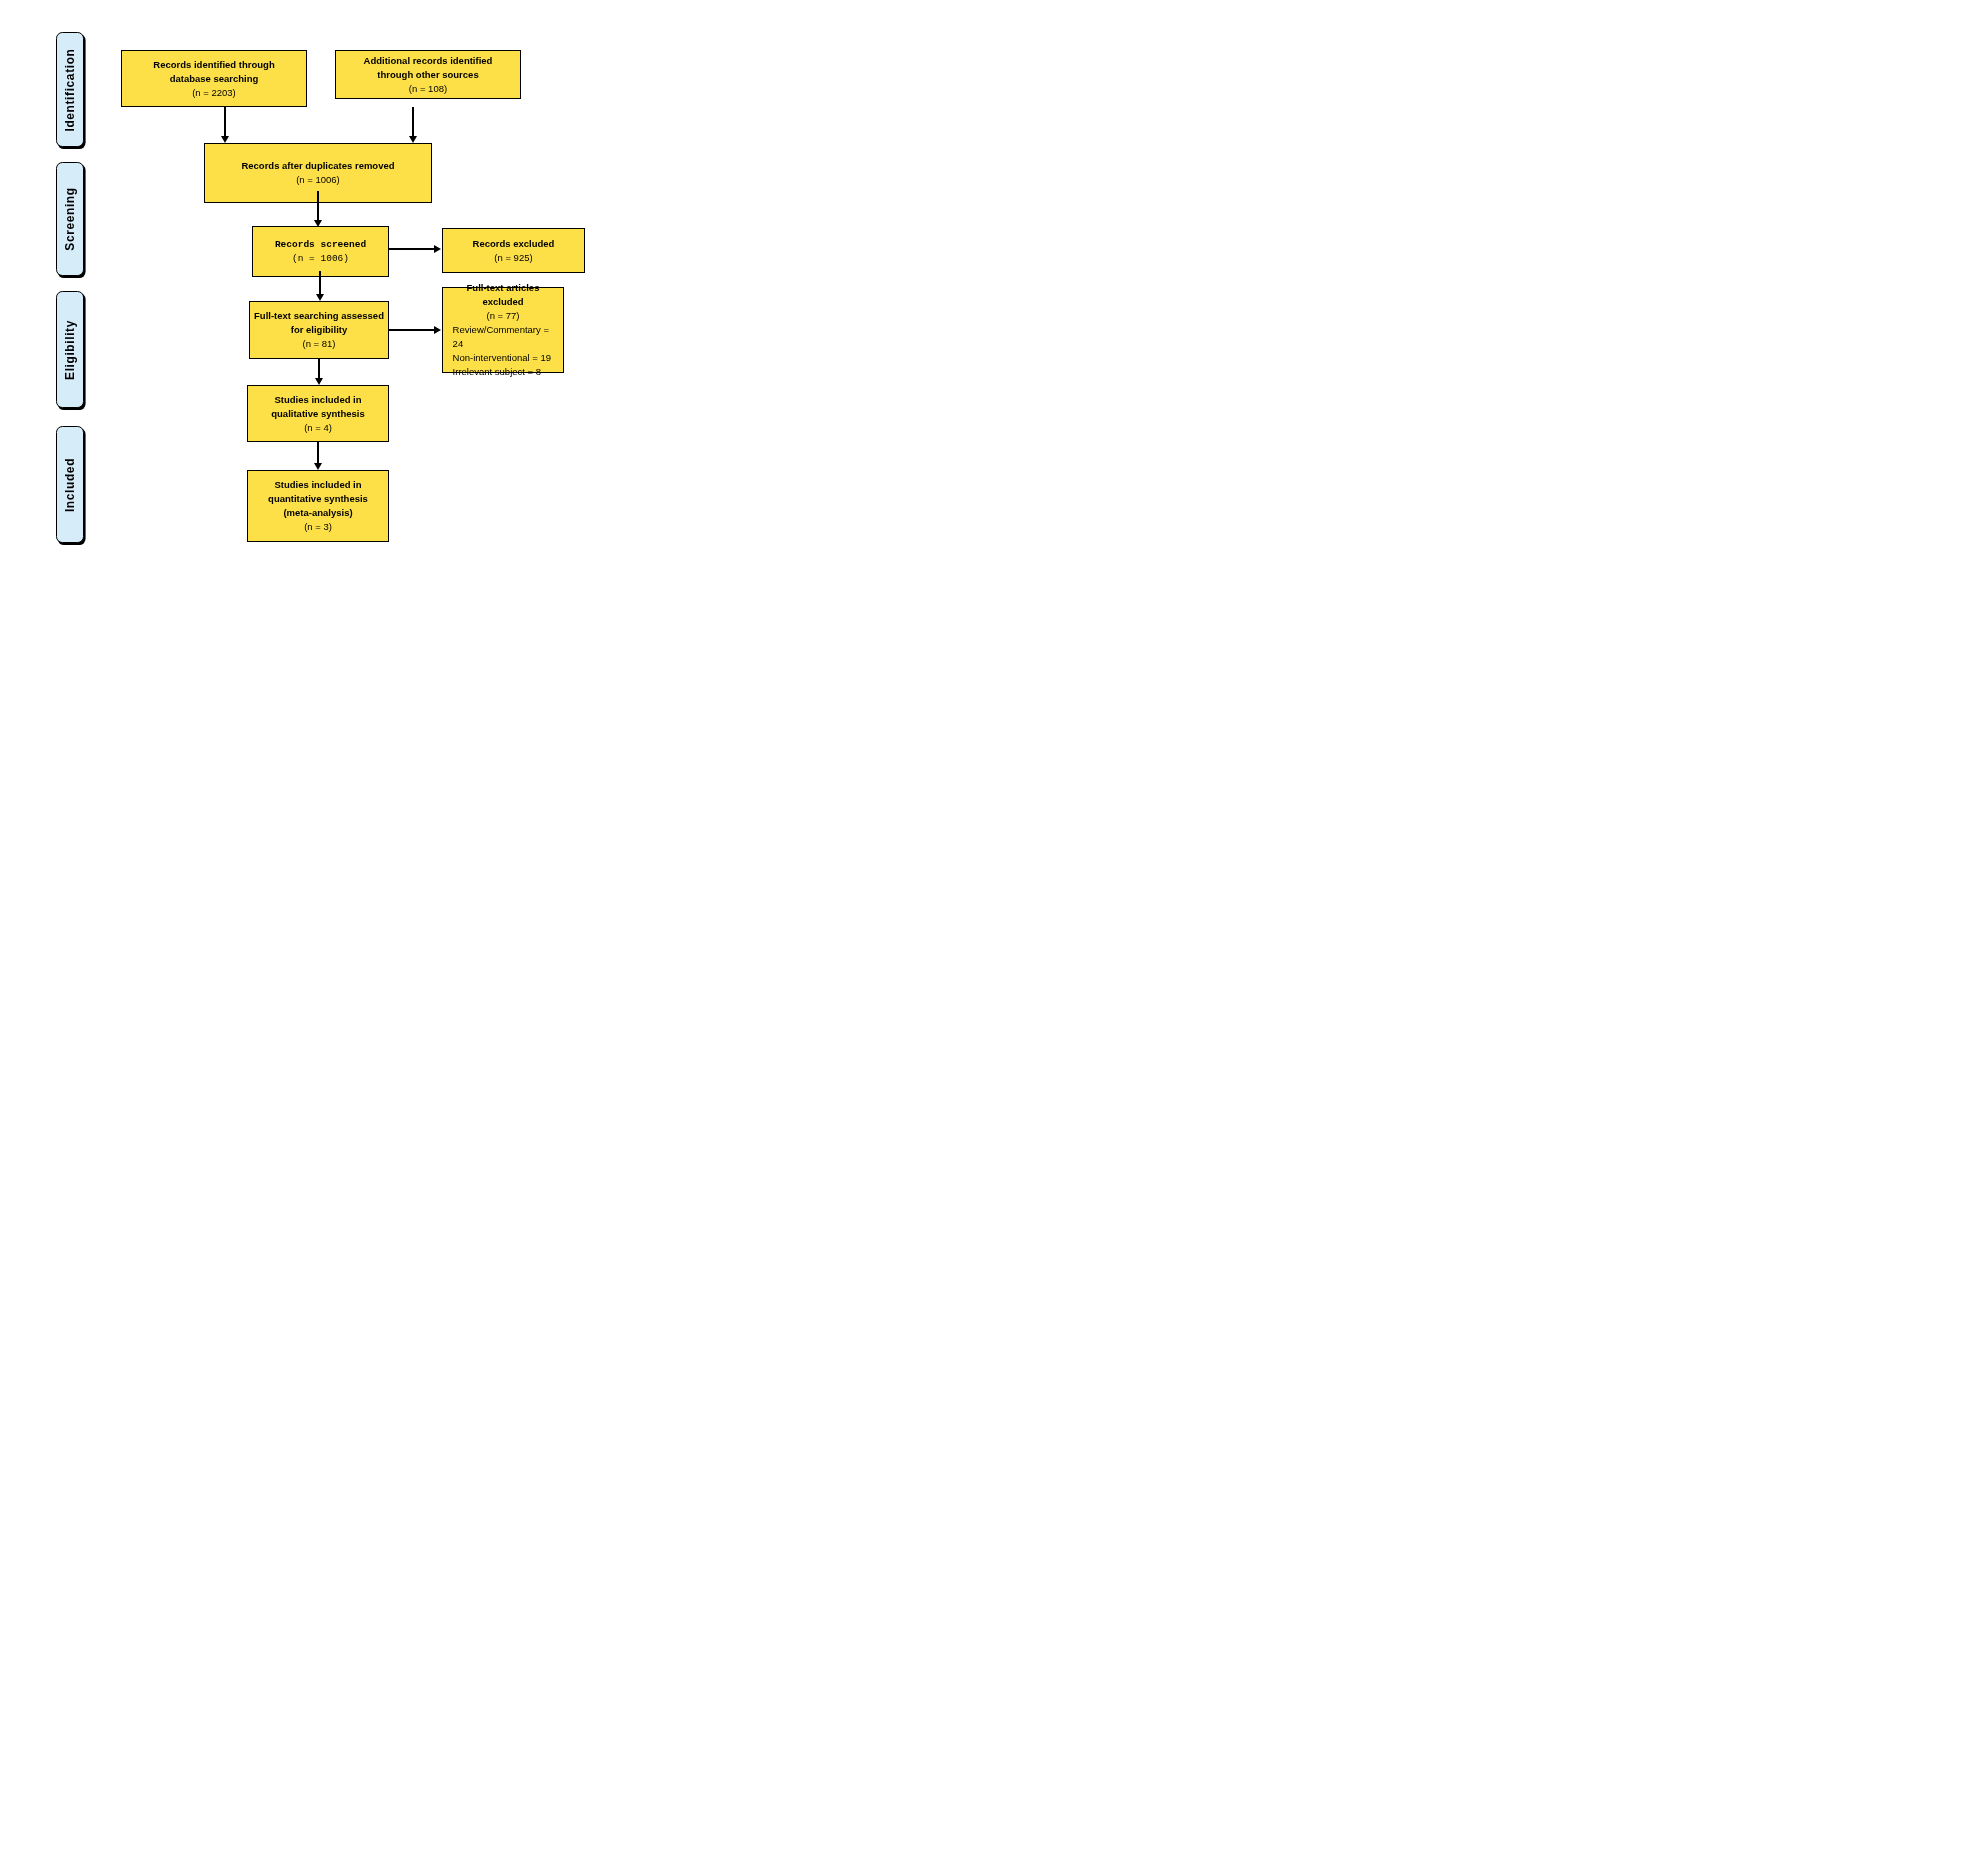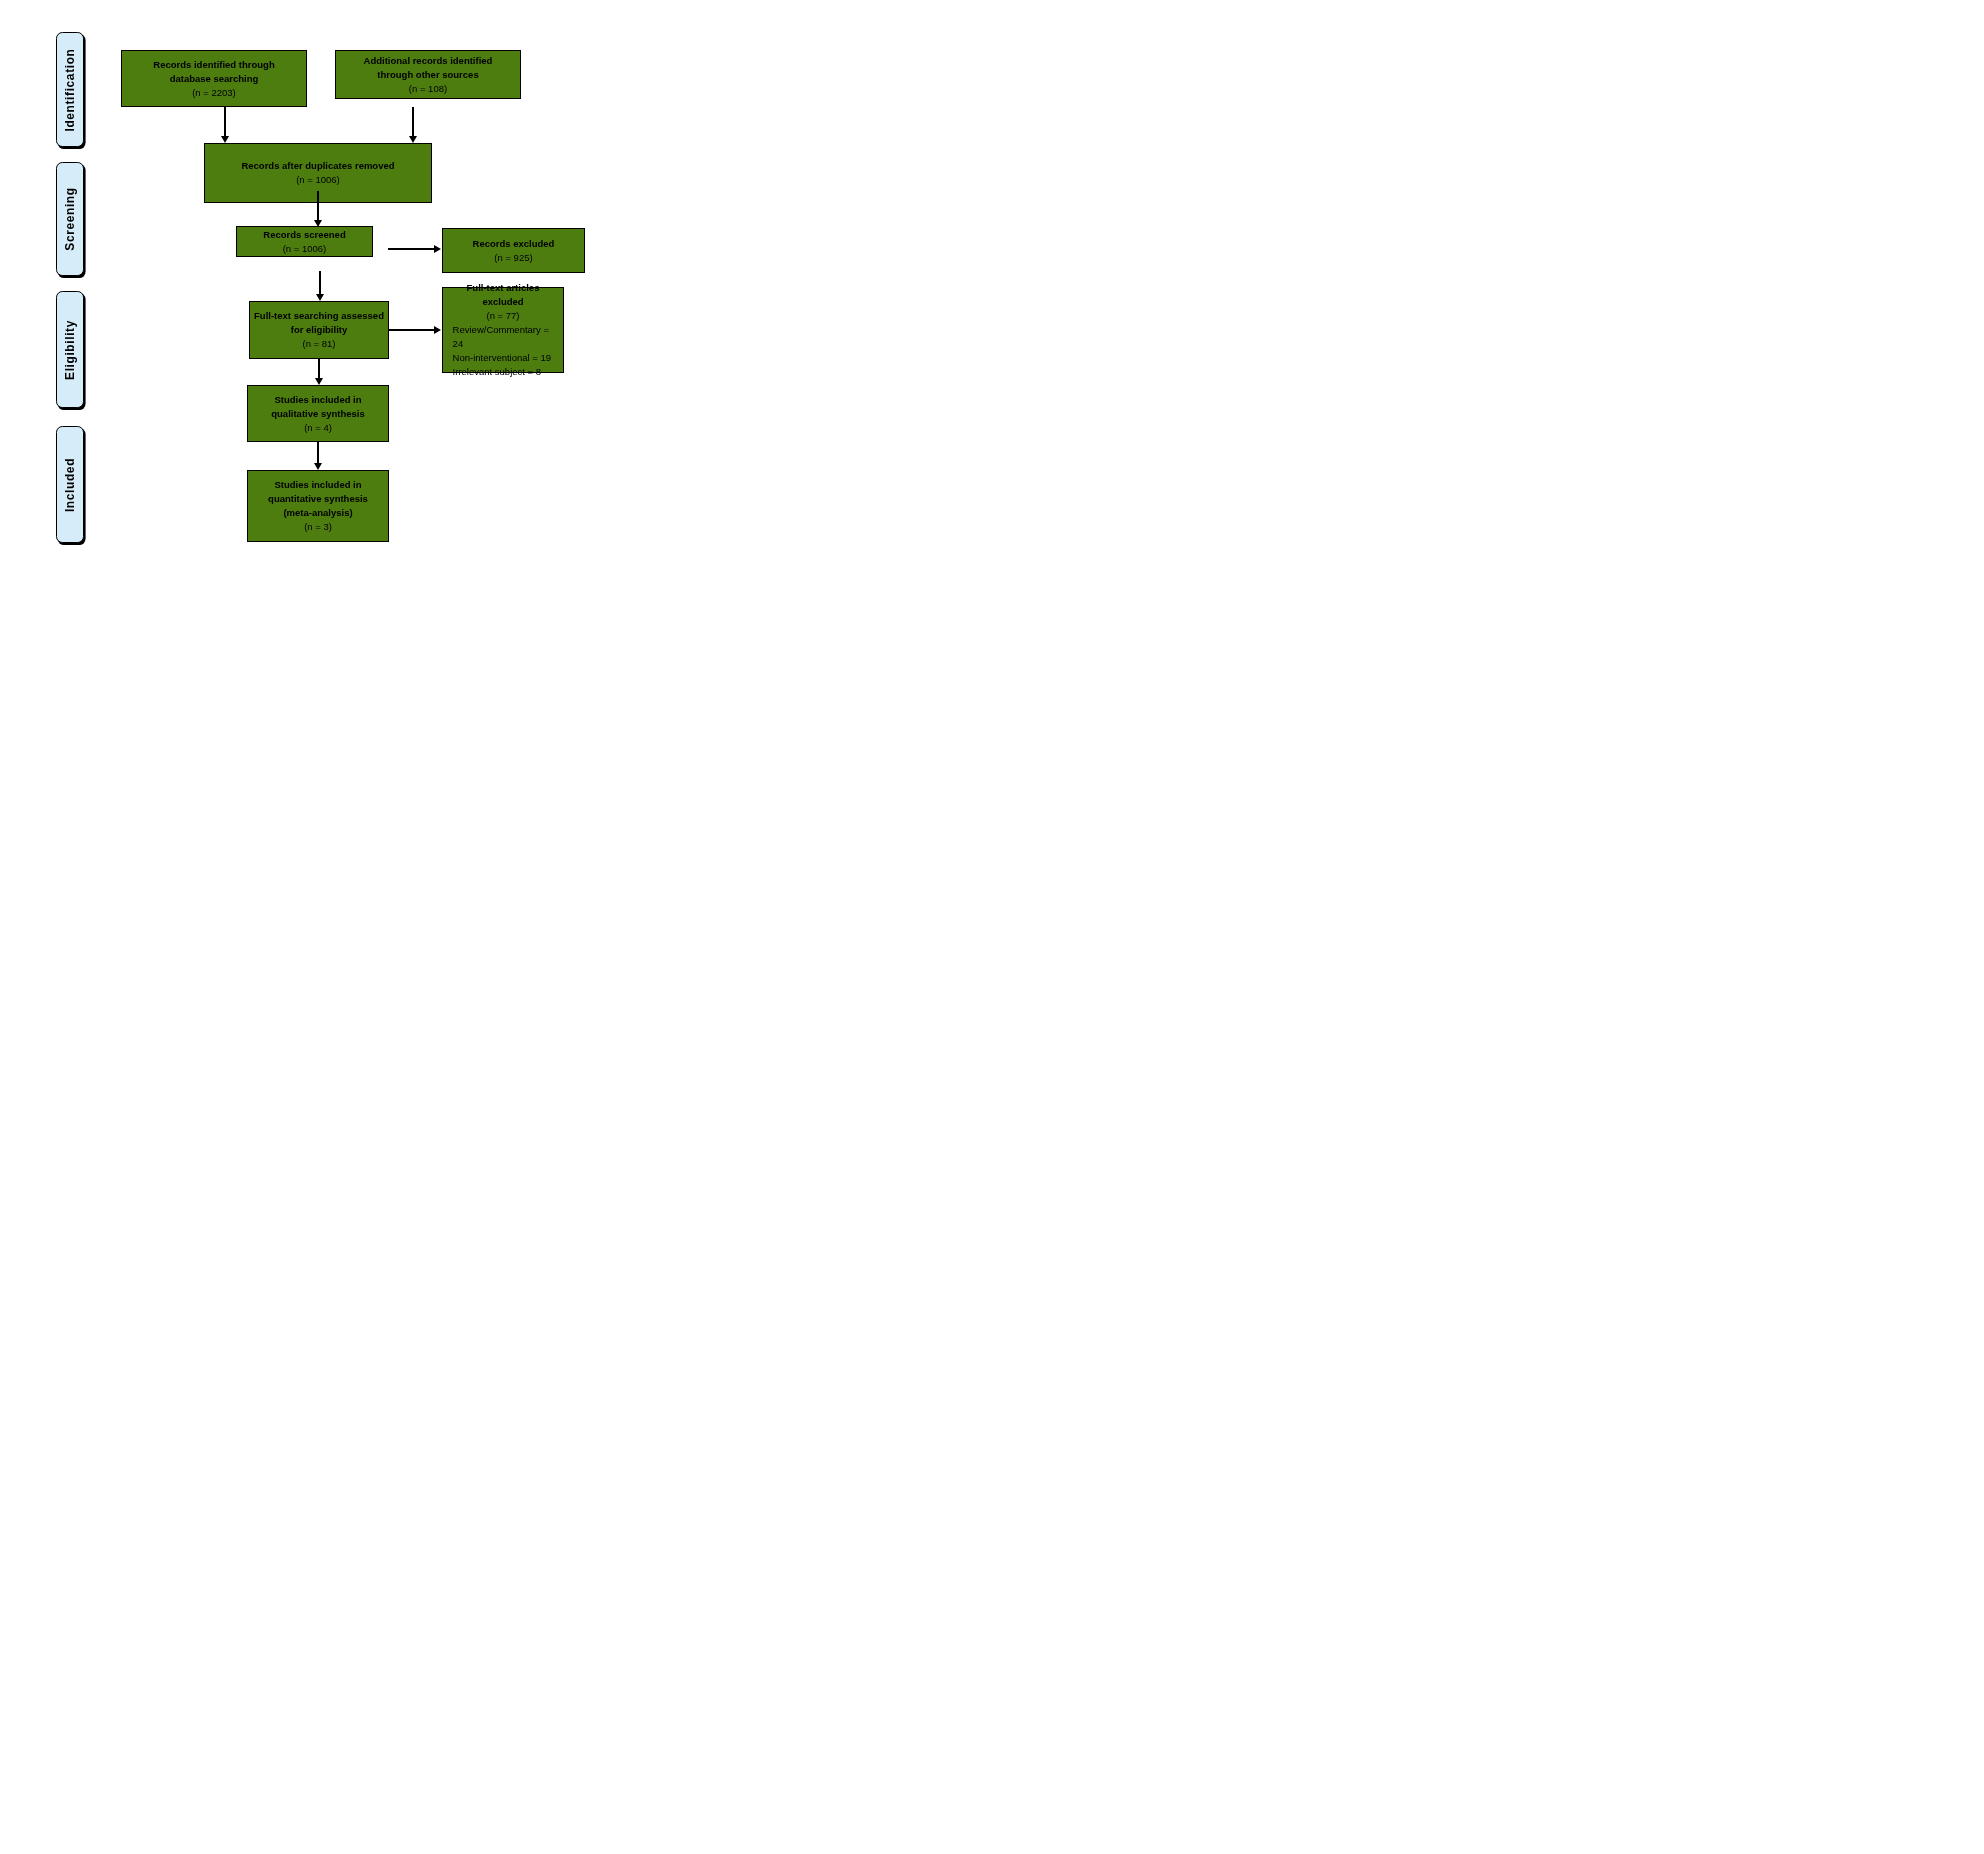--- a/index.html
+++ b/index.html
@@ -30,21 +30,21 @@
     transform: rotate(-90deg);
     white-space: nowrap;
     font-weight: 700;
     font-size: 12px;
     letter-spacing: 0.6px;
   }
 
   
   .box {
     position: absolute;
-    background: #4d7c0f;
+    background: #fde047;
     border: 1.2px solid #000;
     box-sizing: border-box;
     display: flex;
     flex-direction: column;
     align-items: center;
     justify-content: center;
     text-align: center;
     font-size: 9.5px;
     line-height: 14px;
   }
@@ -53,21 +53,21 @@
   .box .reason {
     font-weight: 400;
     align-self: stretch;
     text-align: left;
     padding-left: 5.6px;
   }
 
   .b-identified   { left: 121px;  top: 50px;  width: 186px; height: 57px; }
   .b-additional   { left: 335px;  top: 50px;  width: 186px; height: 49px; }
   .b-dedup        { left: 204px;  top: 143px;  width: 228px; height: 60px; }
-  .b-screened     { left: 236px;  top: 226px;  width: 137px; height: 31px; }
+  .b-screened     { left: 252px;  top: 226px;  width: 137px; height: 51px; font-family: Liberation Mono, monospace; }
   .b-excluded     { left: 442px; top: 228px;  width: 143px; height: 45px; }
   .b-fulltext     { left: 249px;  top: 301px;  width: 140px; height: 58px; }
   .b-ftexcluded   { left: 442px; top: 287px;  width: 122px; height: 86px; padding: 1.6px 4px; }
   .b-qualitative  { left: 247px;  top: 385px;  width: 142px; height: 57px; }
   .b-quantitative { left: 247px;  top: 470px; width: 142px; height: 72px; }
 
   
   .varrow {
     position: absolute;
     width: 1.6px;

